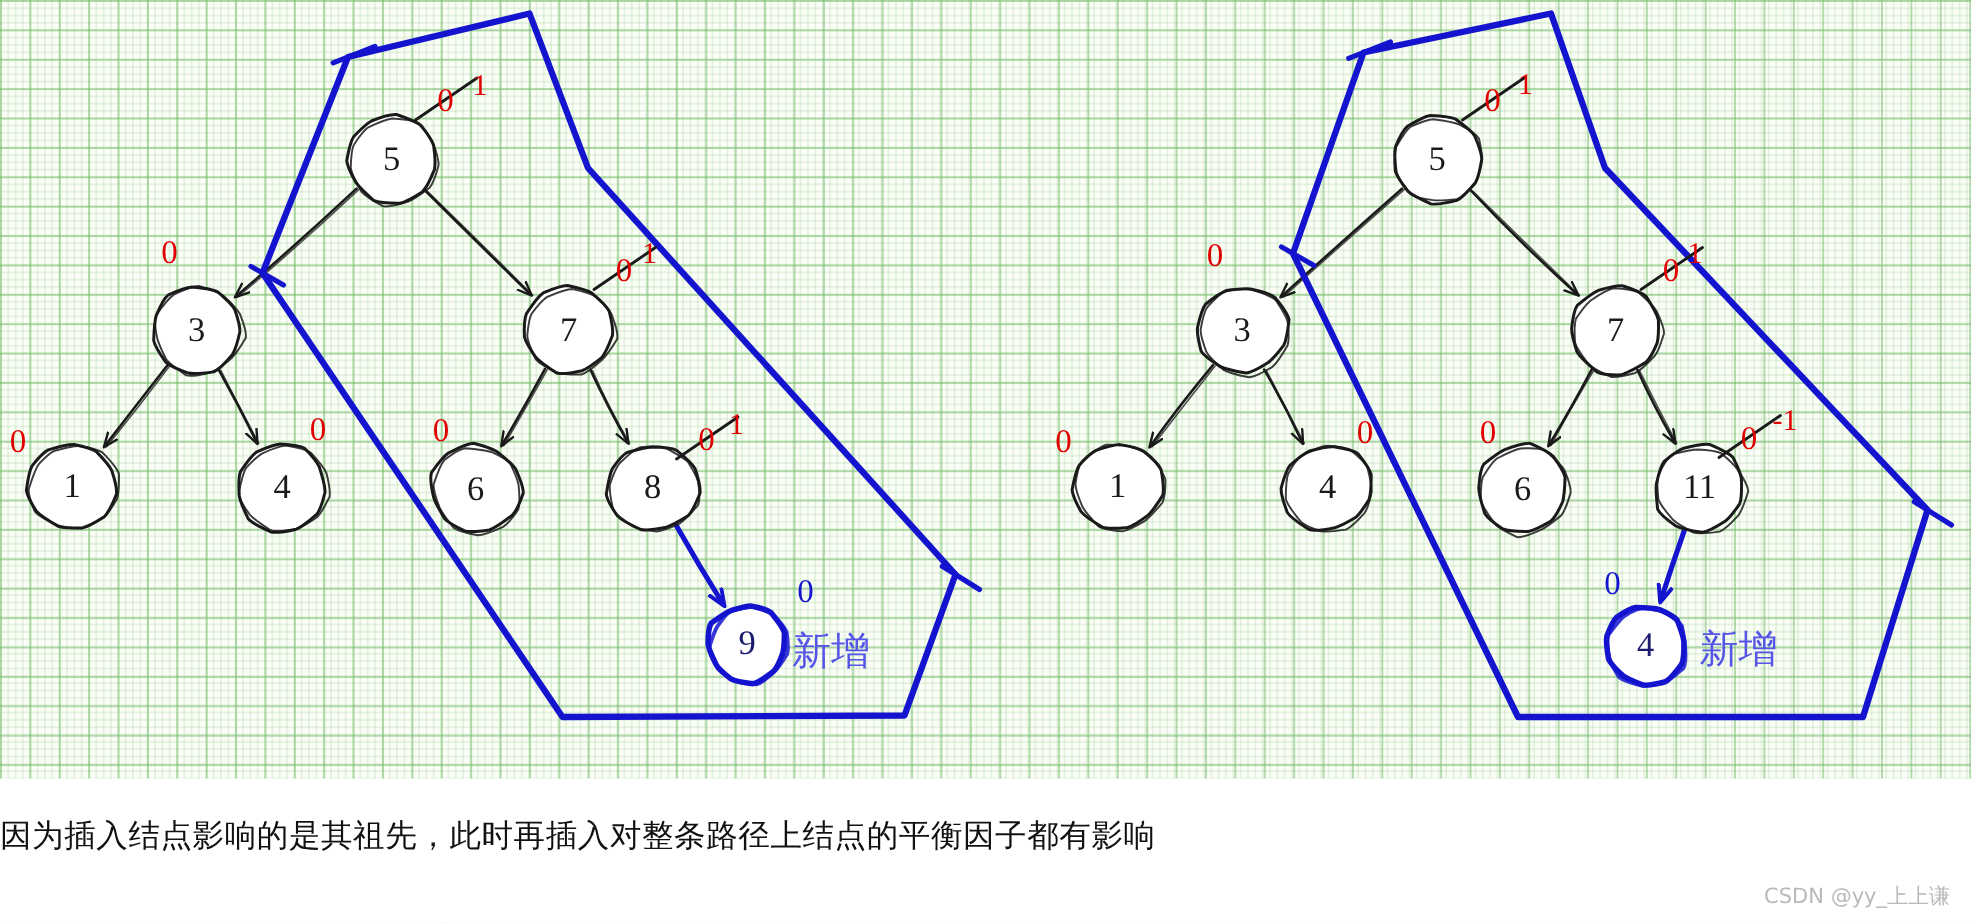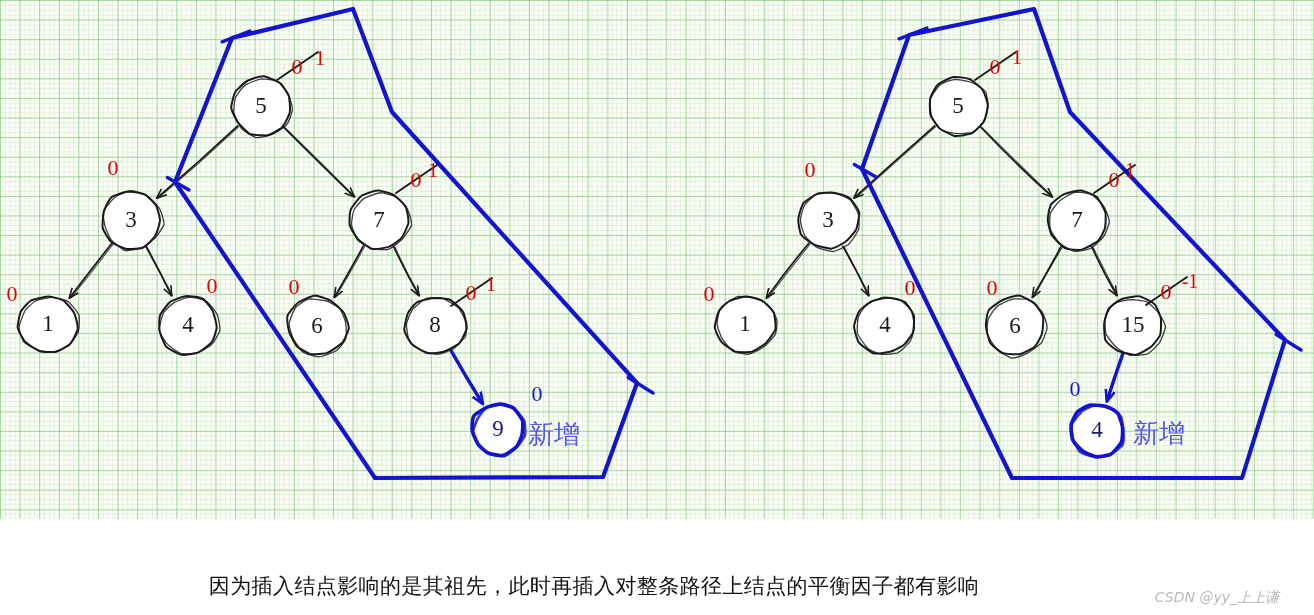--- a/index.html
+++ b/index.html
@@ -42,35 +42,33 @@
     position: absolute;
     left: 0;
     top: 0;
     width: 1314px;
     height: 615px;
     pointer-events: none;
   }
   .caption-text {
     position: absolute;
     left: 0;
-    top: 572px;
+    top: 543px;
     width: 1188px;
-    text-align: center;
     font-size: 21px;
     color: #111111;
     font-family: "DejaVu Sans", "Liberation Sans", sans-serif;
     letter-spacing: 0.4px;
   }
   .watermark {
     position: absolute;
-    right: 35px;
+    right: 14px;
     top: 589px;
     font-size: 14px;
     color: #b9b9b9;
-    font-style: italic;
     font-family: "DejaVu Sans", "Liberation Sans", sans-serif;
   }
   .node-label {
     position: absolute;
     transform: translate(-50%, -50%);
     font-size: 23px;
     color: #1a1a1a;
     font-family: "Liberation Serif", "DejaVu Serif", serif;
   }
   .node-label.newnode { color: #1a1a6e; }
@@ -221,21 +219,21 @@
       <div class="bf" style="left: 471px; top: 293px;">0</div>
       <div class="bf-new" style="left: 491px; top: 284px;">1</div>
       <div class="bf-blue" style="left: 537px; top: 394px;">0</div>
       <div class="tag-new" style="left: 528px; top: 434px;">新增</div>
       <div class="node-label" style="left: 958px; top: 106px;">5</div>
       <div class="node-label" style="left: 828px; top: 220px;">3</div>
       <div class="node-label" style="left: 1077px; top: 220px;">7</div>
       <div class="node-label" style="left: 745px; top: 324px;">1</div>
       <div class="node-label" style="left: 885px; top: 325px;">4</div>
       <div class="node-label" style="left: 1015px; top: 326px;">6</div>
-      <div class="node-label" style="left: 1133px; top: 325px;">15</div>
+      <div class="node-label" style="left: 1133px; top: 325px;">11</div>
       <div class="node-label newnode" style="left: 1097px; top: 430px;">4</div>
       <div class="bf" style="left: 995px; top: 67px;">0</div>
       <div class="bf-new" style="left: 1017px; top: 57px;">1</div>
       <div class="bf" style="left: 810px; top: 170px;">0</div>
       <div class="bf" style="left: 1114px; top: 180px;">0</div>
       <div class="bf-new" style="left: 1130px; top: 170px;">1</div>
       <div class="bf" style="left: 709px; top: 294px;">0</div>
       <div class="bf" style="left: 910px; top: 288px;">0</div>
       <div class="bf" style="left: 992px; top: 288px;">0</div>
       <div class="bf" style="left: 1166px; top: 292px;">0</div>

